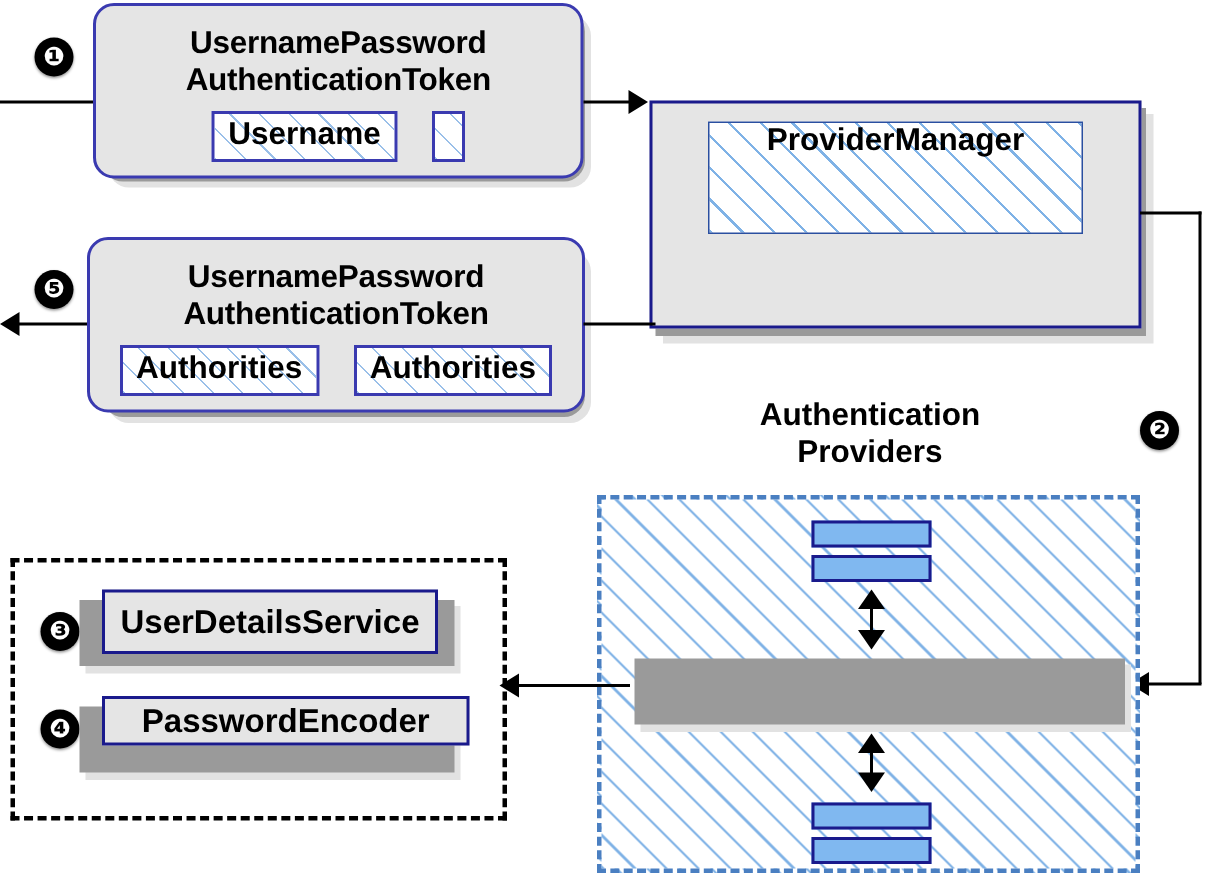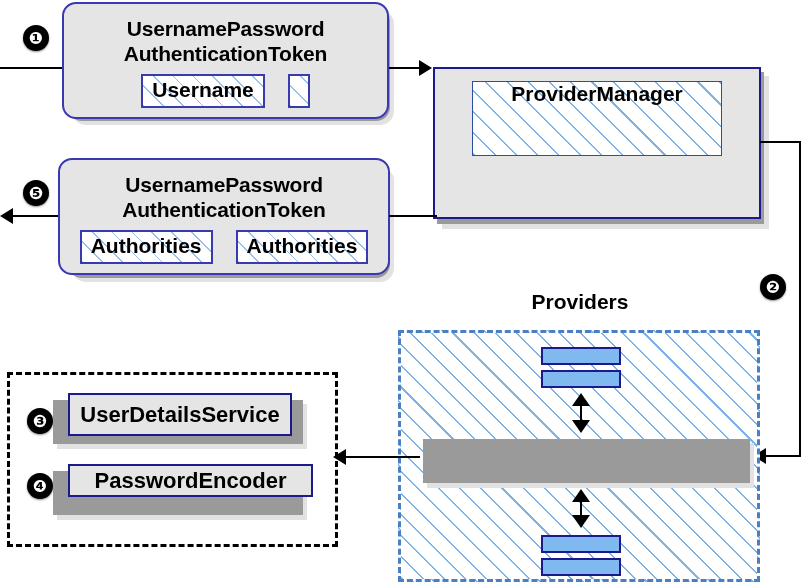--- a/index.html
+++ b/index.html
@@ -240,21 +240,21 @@
       <div class="field-box">
         <div class="hatchfill"></div>
         <span>Authorities</span>
       </div>
     </div>
   </div>
 
   <div class="hline" style="left:389px; top:215px; width:48px;"></div>
 
   <div class="section-title" style="left:470px; top:264px; width:220px;">
-    <br>
+    <span>Authentication</span><br>
     <span>Providers</span>
   </div>
 
   <div class="dashed-blue hatched" style="left:398px; top:330px; width:362px; height:252px;"></div>
 
   <div class="mini-bar" style="left:541px; top:347px; width:80px; height:18px;"></div>
   <div class="mini-bar" style="left:541px; top:370px; width:80px; height:18px;"></div>
 
   <div class="arrow-u" style="left:572px; top:393px;"></div>
   <div class="vline" style="left:580px; top:400px; height:24px;"></div>

